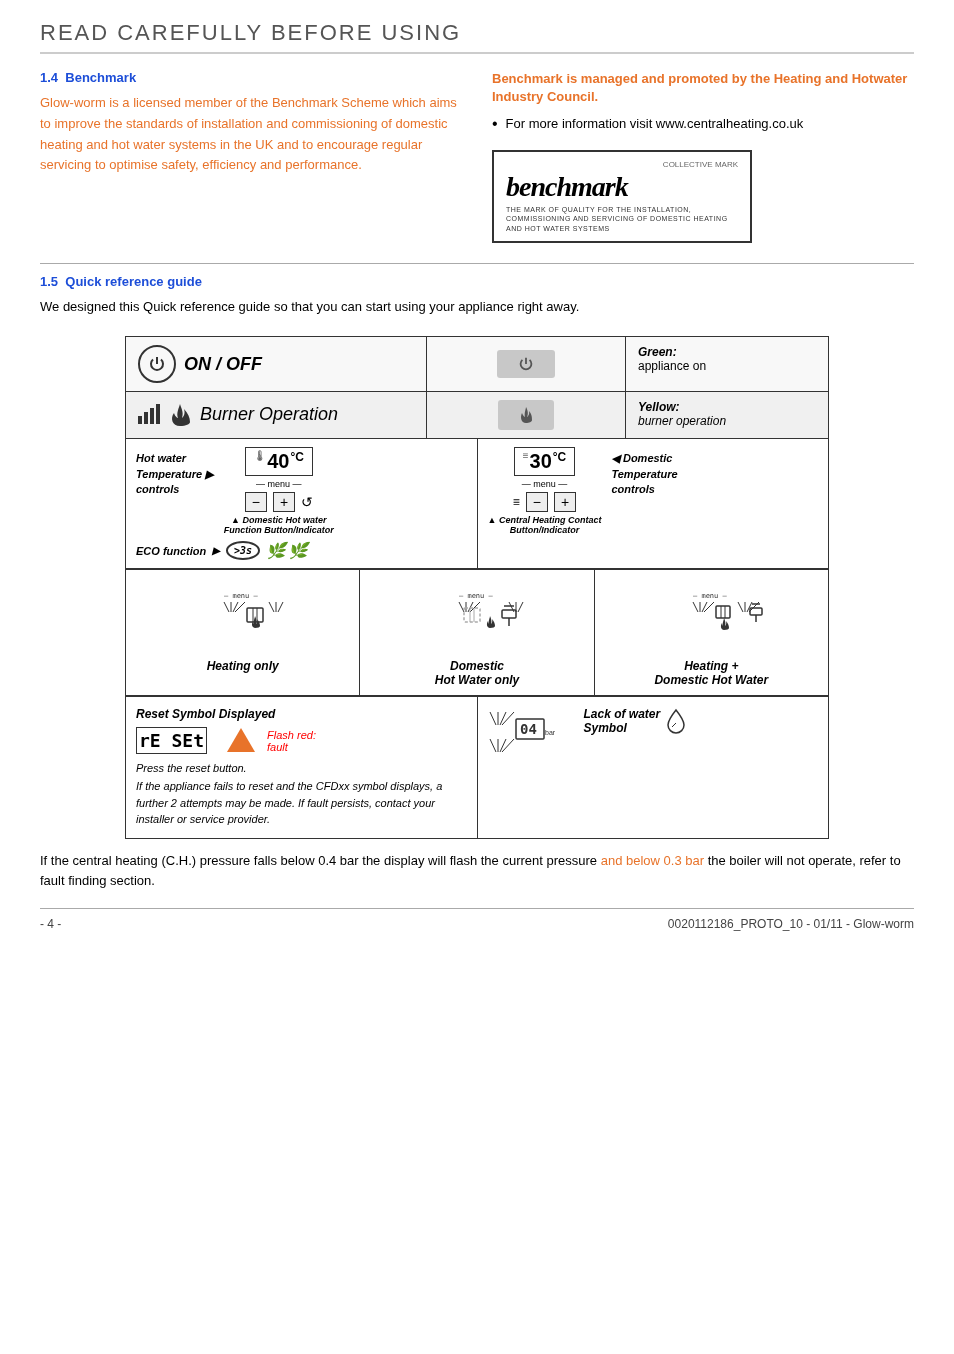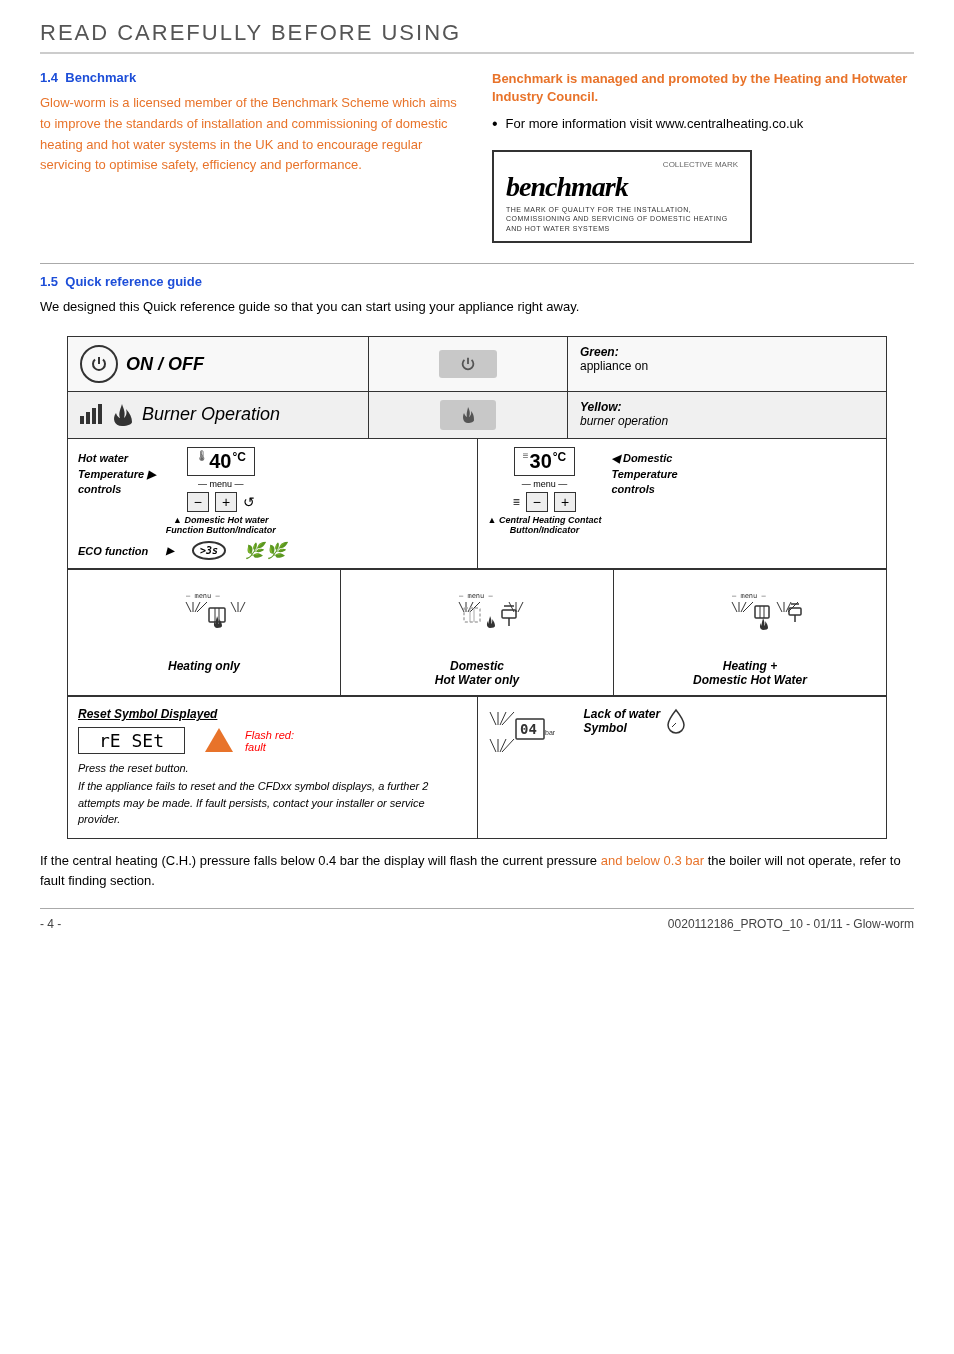--- a/index.html
+++ b/index.html
@@ -81,21 +81,21 @@
       text-align: right;
       margin-bottom: 2px;
     }
     .divider { border-top: 1px solid #aaa; margin: 10px 0; }
     .section-15 { margin-bottom: 16px; }
     .quick-ref-text { font-size: 13px; line-height: 1.5; }
     
     .ref-diagram {
       border: 1px solid #333;
       margin: 10px auto;
-      width: 820px;
+      width: 704px;
       font-size: 12px;
     }
     .ref-row {
       display: flex;
       border-bottom: 1px solid #333;
       align-items: stretch;
     }
     .ref-row:last-child { border-bottom: none; }
     .ref-cell {
       padding: 8px 12px;
@@ -129,27 +129,27 @@
       text-align: center;
     }
     .mode-label { font-size: 12px; font-style: italic; font-weight: bold; text-align: center; }
     
     .fault-row {
       display: flex;
       border-top: 1px solid #333;
     }
     .fault-left { flex: 1; border-right: 1px solid #333; padding: 10px; font-size: 11px; }
     .fault-right { flex: 1; padding: 10px; font-size: 11px; }
-    .fault-title { font-weight: bold; font-style: italic; margin-bottom: 6px; font-size: 12px; text-decoration: underline; }
+    .fault-title { font-weight: bold; font-style: italic; margin-bottom: 6px; font-size: 12px; }
     .fault-display {
       font-family: monospace;
       font-size: 18px;
-      font-weight: normal;
+      font-weight: bold;
       border: 1px solid #333;
-      padding: 2px 20px;
+      padding: 2px 2px;
       display: inline-block;
       margin-right: 8px;
     }
     .flash-red { color: red; font-style: italic; font-size: 11px; }
     .warn-icon {
       display: inline-block;
       width: 0; height: 0;
       border-left: 14px solid transparent;
       border-right: 14px solid transparent;
       border-bottom: 24px solid #e8732a;
@@ -297,21 +297,21 @@
             <button style="border:1px solid #333;background:#eee;padding:1px 6px;font-size:14px;cursor:pointer;">−</button>
             <button style="border:1px solid #333;background:#eee;padding:1px 6px;font-size:14px;cursor:pointer;">+</button>
             <span style="font-size:14px;">↺</span>
           </div>
           <div style="font-size:9px;font-weight:bold;font-style:italic;text-align:center;">
             <span>▲ Domestic Hot water</span><br>
             <span>Function Button/Indicator</span>
           </div>
         </div>
       </div>
-      <div style="display:flex;align-items:center;gap:18px;margin-top:6px;font-size:11px;font-style:italic;font-weight:bold;">
+      <div style="display:flex;align-items:center;gap:6px;margin-top:6px;font-size:11px;font-style:italic;font-weight:bold;">
         <span>ECO function</span>
         <span style="font-size:10px;">▶</span>
         <div style="border:2px solid #333;border-radius:50%;padding:2px 6px;font-size:10px;font-family:monospace;">&gt;3s</div>
         <div style="font-size:16px;display:flex;gap:2px;">
           <span>🌿</span>
           <span>🌿</span>
         </div>
       </div>
     </div>
 

